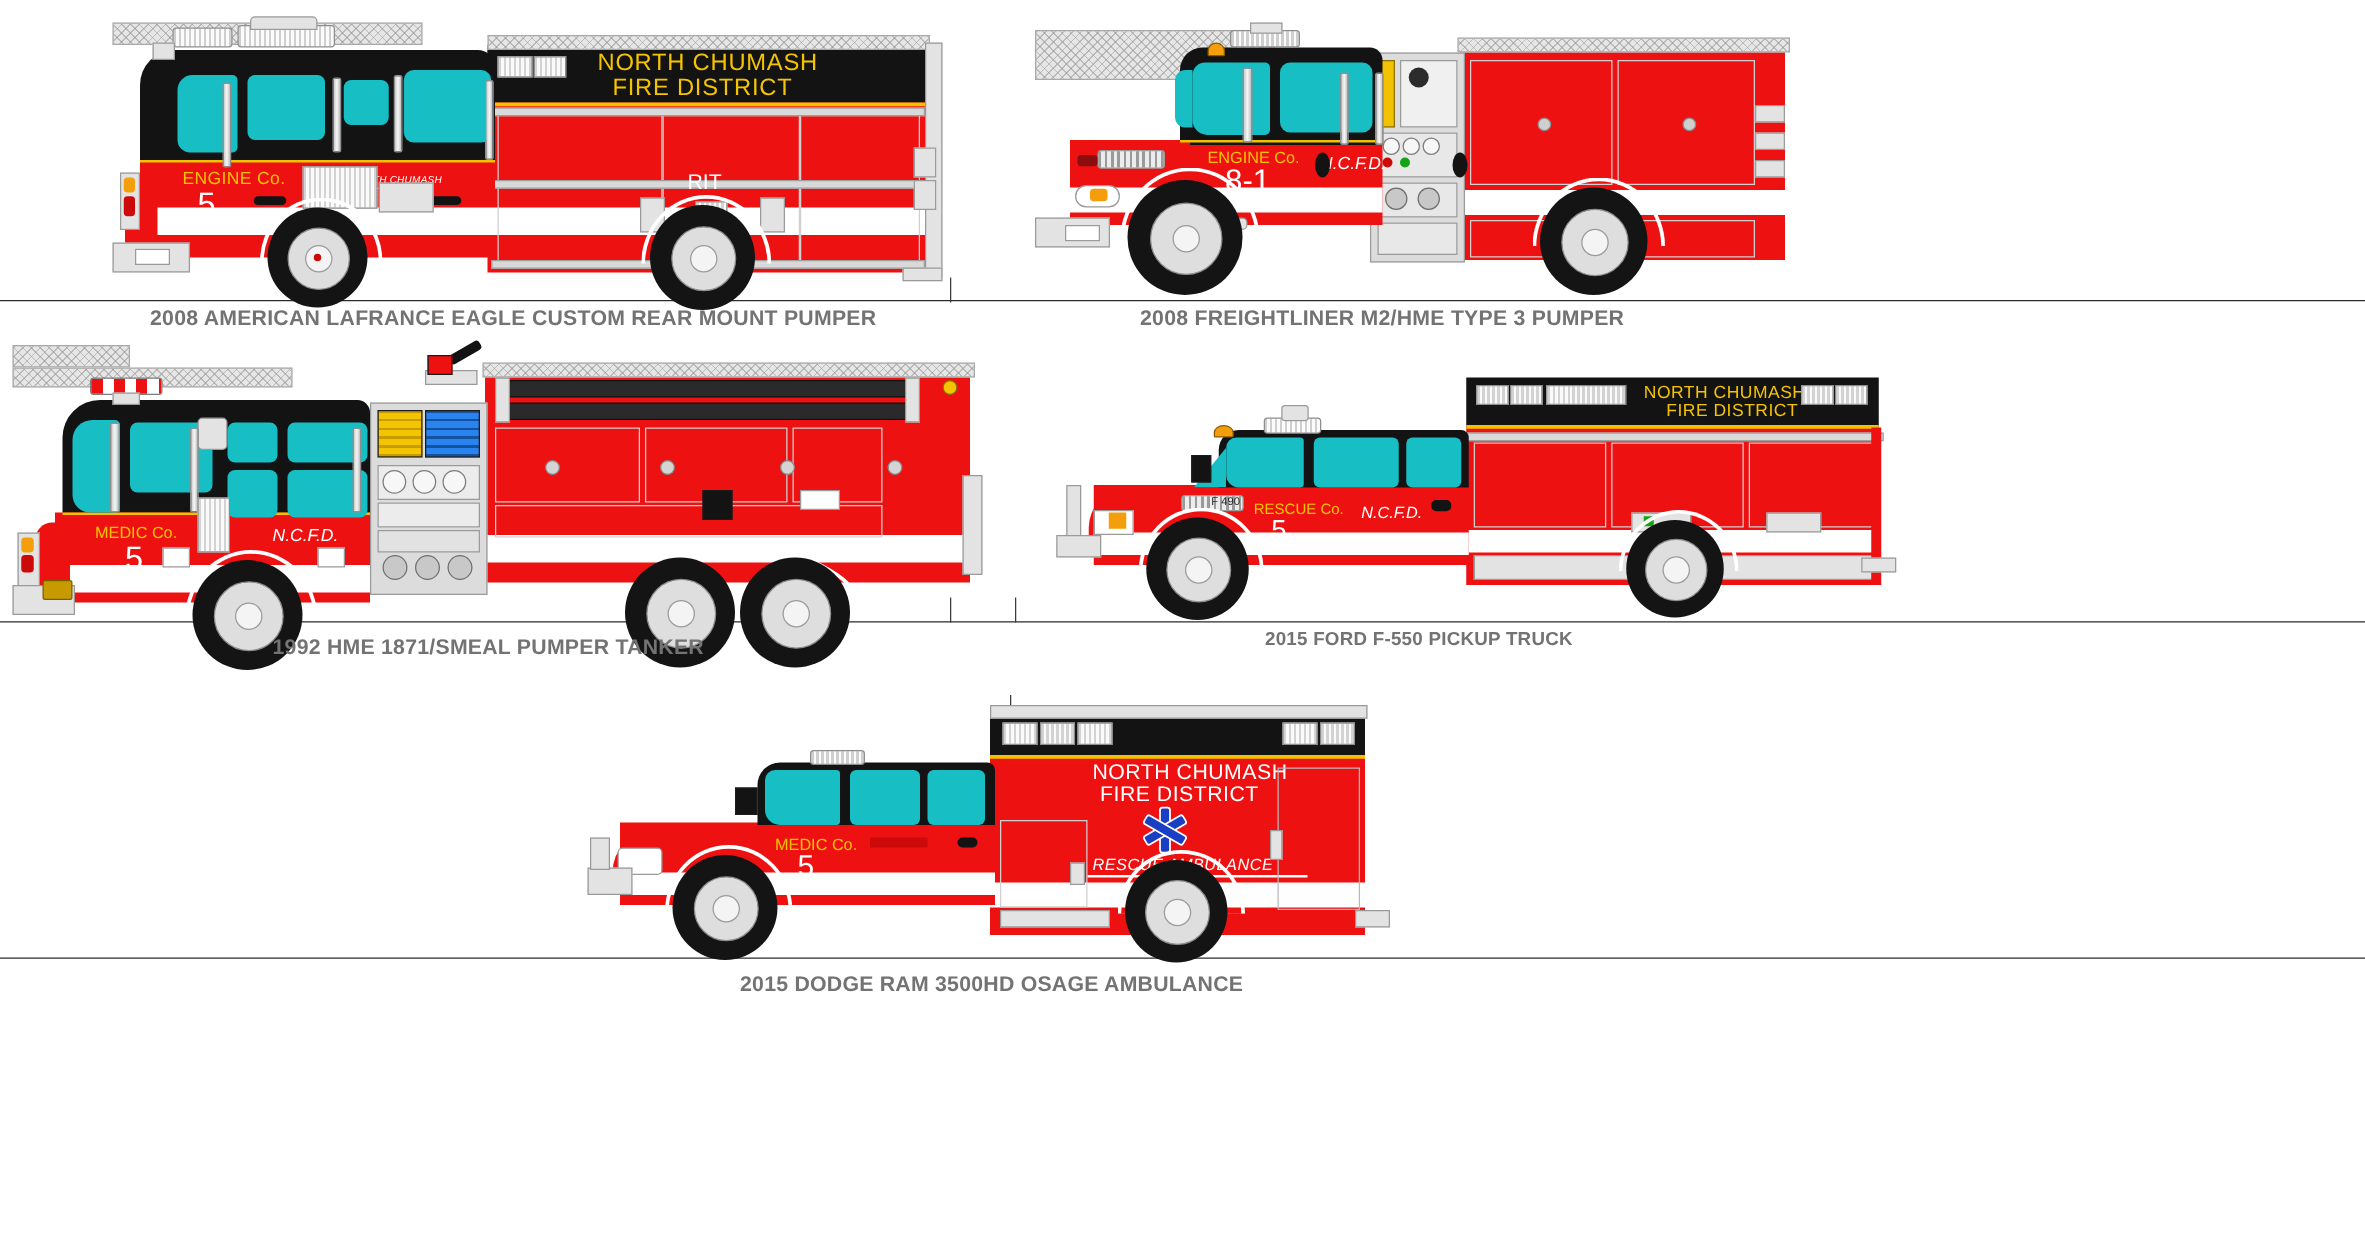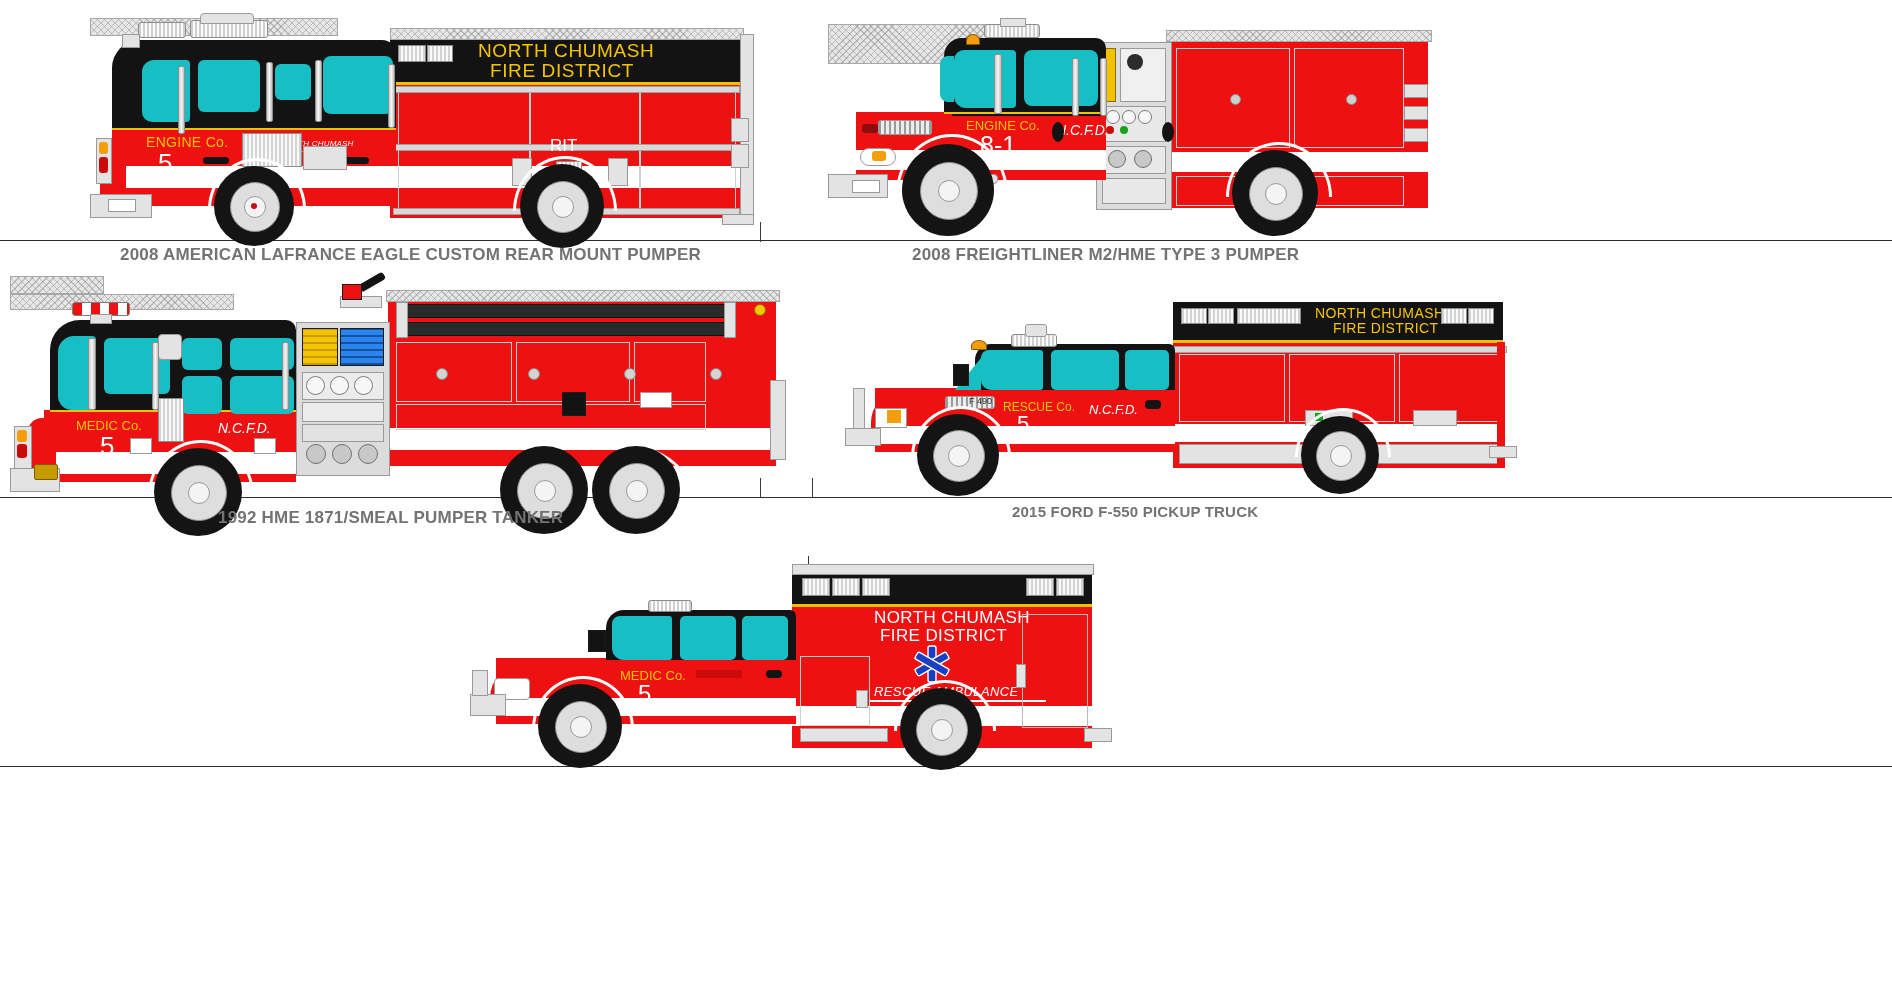--- a/index.html
+++ b/index.html
@@ -455,14 +455,15 @@
     <div class="wheel" style="left:68px;top:136px;width:84px;height:84px;"></div>
     <div class="rim" style="left:85px;top:153px;width:50px;height:50px;"></div>
     <div class="hub" style="left:100px;top:168px;width:20px;height:20px;"></div>
 
     <div class="arch" style="left:424px;top:132px;width:96px;height:48px;"></div>
     <div class="wheel" style="left:430px;top:140px;width:82px;height:82px;"></div>
     <div class="rim" style="left:446px;top:156px;width:50px;height:50px;"></div>
     <div class="hub" style="left:461px;top:171px;width:20px;height:20px;"></div>
   </div>
 
+  <div class="caption" style="left:592px;top:778px;font-size:17px;">2015 DODGE RAM 3500HD OSAGE AMBULANCE</div>
 
 </div>
 
 </body></html>

